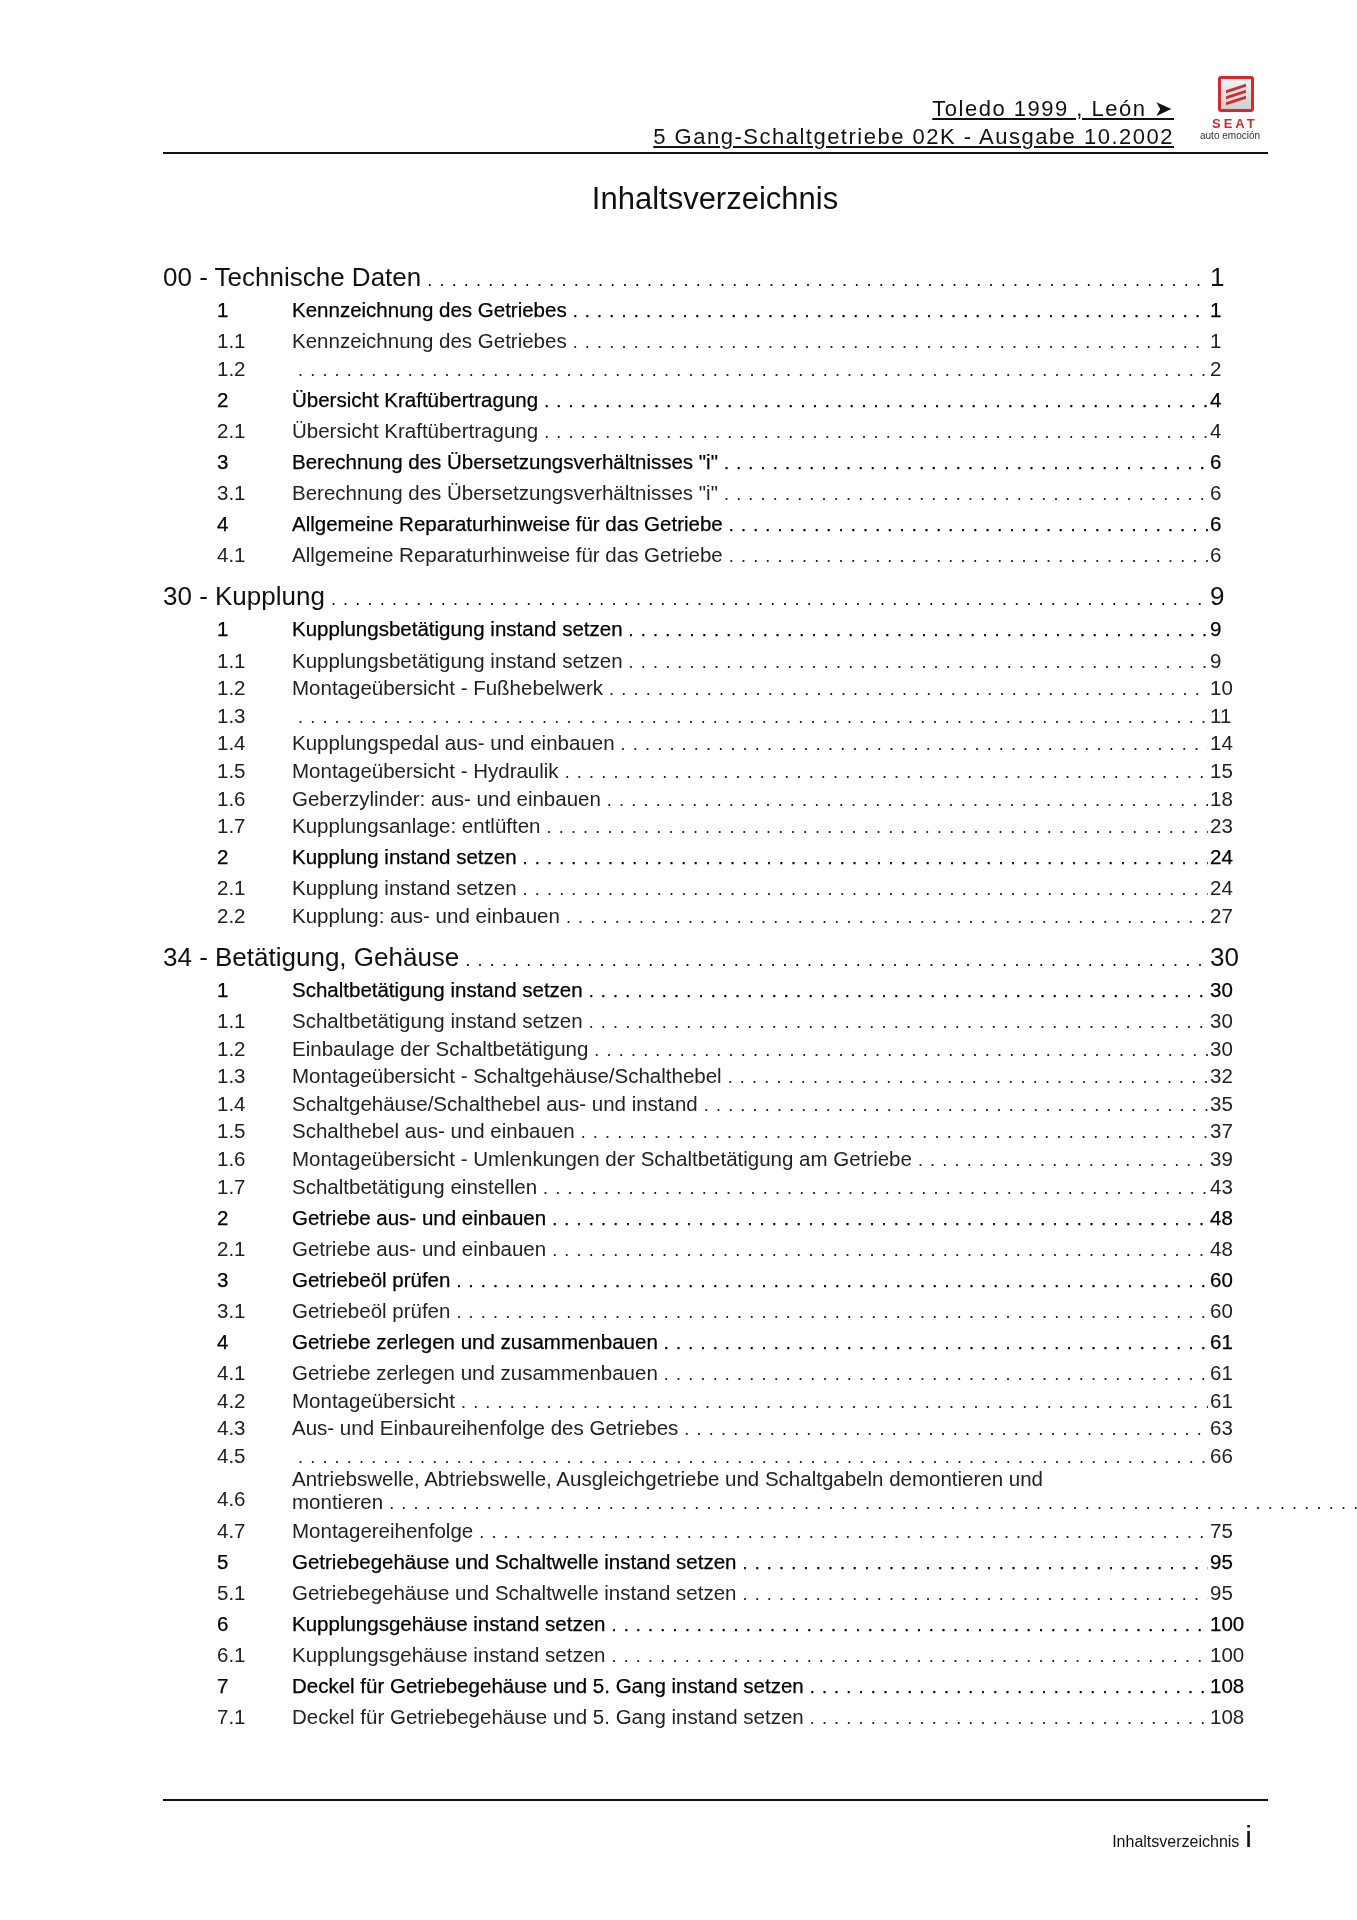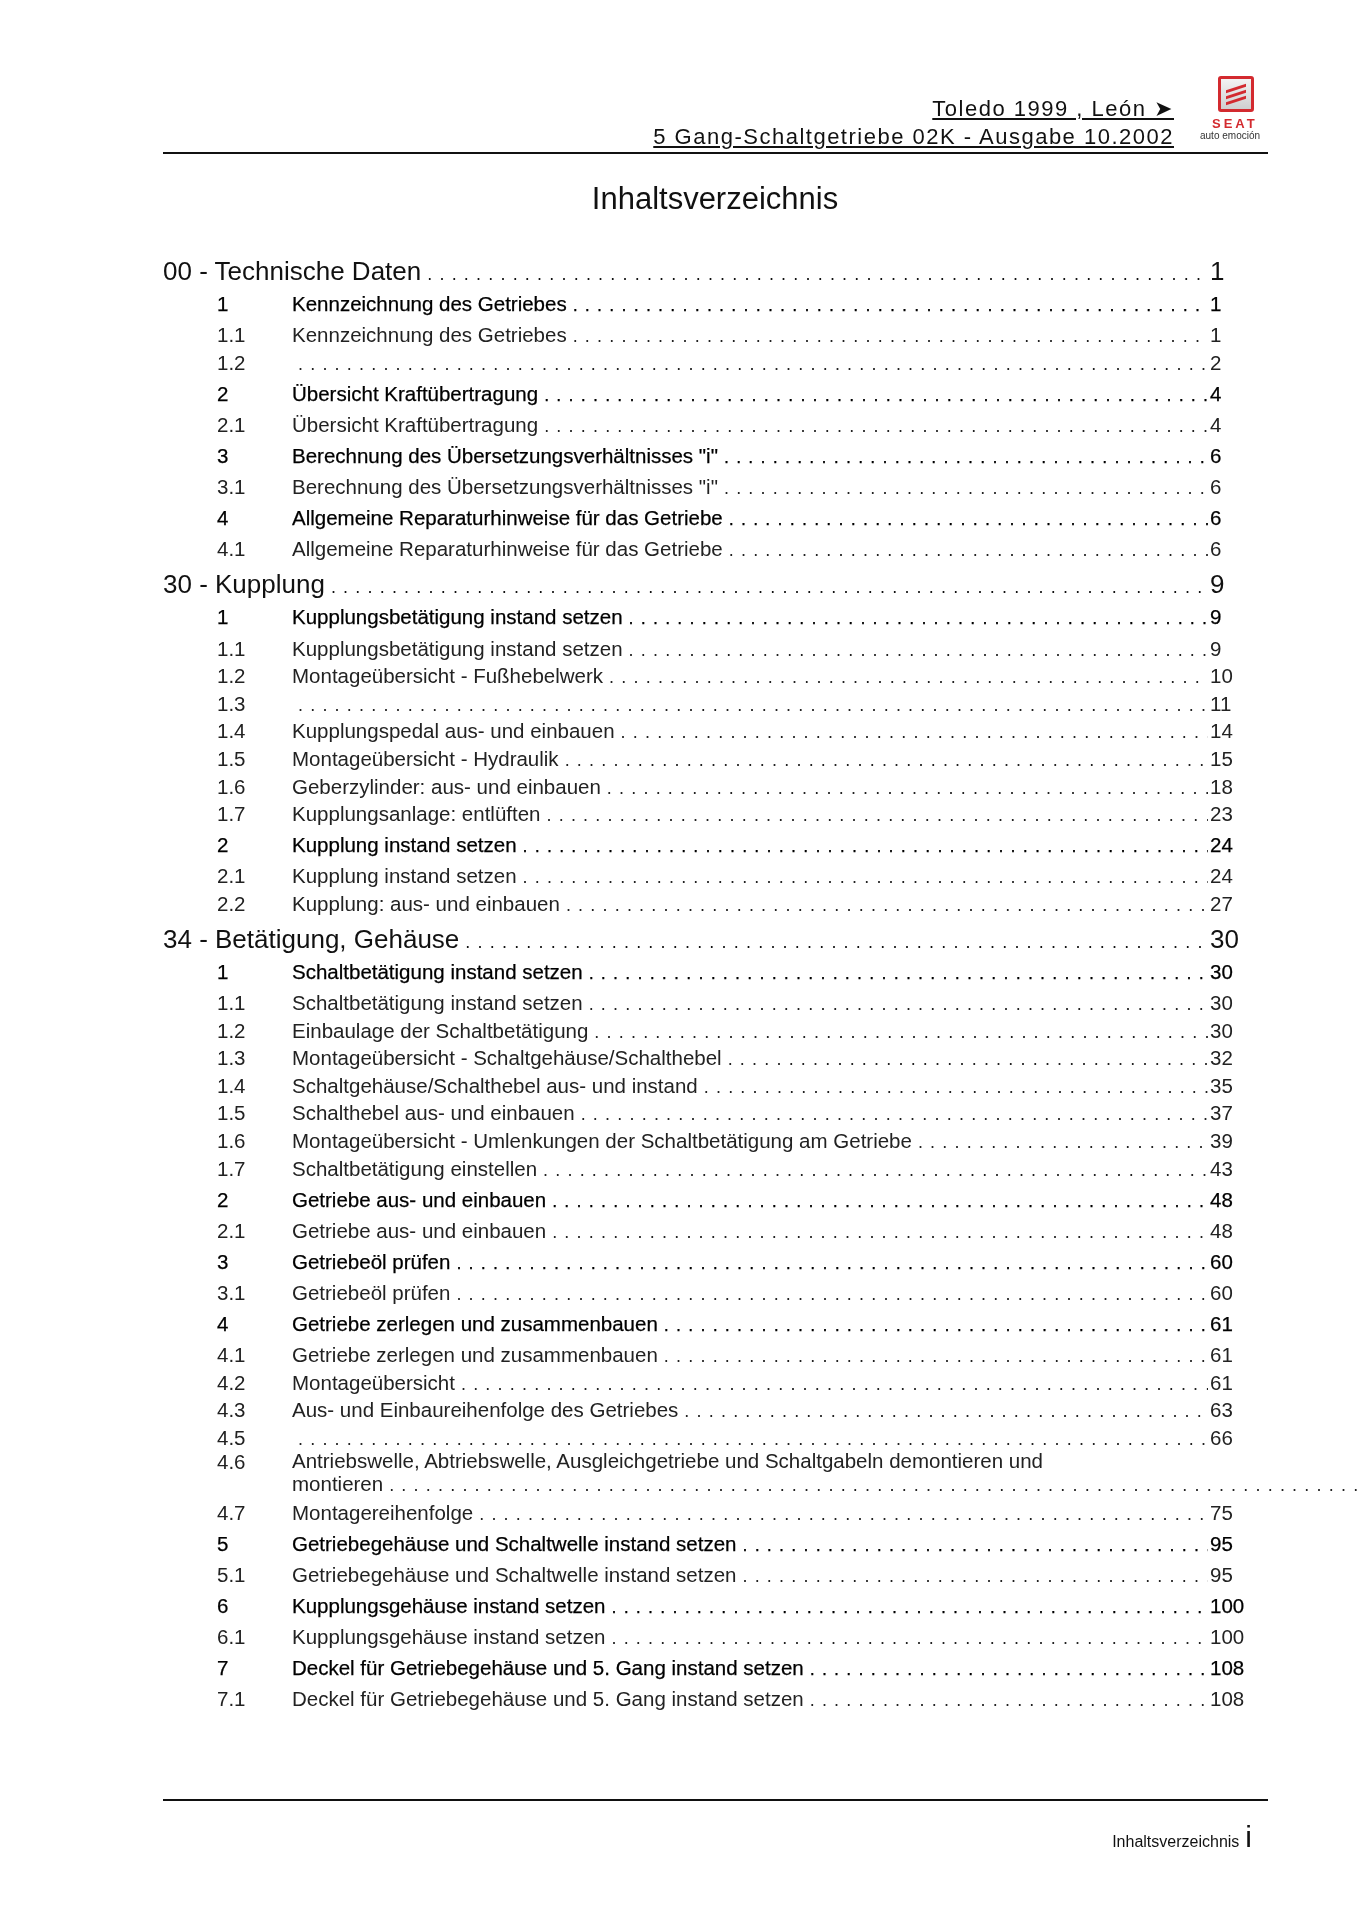--- a/index.html
+++ b/index.html
@@ -10,34 +10,34 @@
   .hdr-line2 { top: 124px; font-size: 22px; }
   .hdr-rule { position: absolute; left: 163px; width: 1105px; top: 152px; height: 2px; background: #111; }
   .logo { position: absolute; left: 1198px; top: 76px; width: 80px; height: 62px; }
   .logo-badge { position: absolute; left: 20px; top: 0; width: 36px; height: 36px; border: 3px solid #d32a2f; border-radius: 3px;
                 background: linear-gradient(#f3f3f3, #cfcfcf); box-sizing: border-box; }
   .logo-badge i { position: absolute; left: 5px; right: 5px; height: 3px; background: #d32a2f; transform: skewY(-18deg); }
   .logo-word { position: absolute; left: 14px; top: 40px; font-size: 13px; font-weight: bold; color: #d32a2f; letter-spacing: 3px; }
   .logo-tag { position: absolute; left: 2px; top: 54px; font-size: 10px; color: #333; white-space: nowrap; }
   .title { position: absolute; top: 181px; left: 0; width: 1430px; text-align: center; font-size: 31px; }
   .toc { position: absolute; left: 163px; top: 256px; width: 1105px; }
-  .sec { display: flex; align-items: baseline; font-size: 26px; height: 34px; margin-top: 0; }
+  .sec { display: flex; align-items: baseline; font-size: 26px; height: 34px; margin-top: 6px; }
   .sec + .grp { margin-top: 2px; }
   .grp { margin-top: 7px; }
-  .sec.later { margin-top: 8px; }
+  .sec.later { margin-top: 14px; }
   .row { display: flex; align-items: baseline; height: 27.6px; font-size: 20.5px; }
   .row .num { width: 129px; padding-left: 54px; box-sizing: border-box; flex: none; }
   .row.l1 { color: #000; -webkit-text-stroke: 0.25px #000; }
   .row.l2 { color: #222; align-items: flex-end; }
   .ttl { white-space: nowrap; flex: none; }
   .dots { flex: 1; overflow: hidden; white-space: nowrap; letter-spacing: 4.2px; margin: 0 2px 0 6px; font-size: 18px; }
   .dots::before { content: ". . . . . . . . . . . . . . . . . . . . . . . . . . . . . . . . . . . . . . . . . . . . . . . . . . . . . . . . . . . . . . . . . . . . . . . . . . . . . . . . . . . . . . . . . . . . . . . . . . . . . . . . . . . . . . . . ."; letter-spacing: 0; word-spacing: 2.2px; }
   .pg { width: 58px; flex: none; }
   .sec .pg { width: 58px; }
-  .wrap { display: flex; font-size: 20.5px; color: #222; }
+  .wrap { display: flex; font-size: 20.5px; color: #222; align-items: flex-end; }
   .wrap .num { width: 129px; padding-left: 54px; box-sizing: border-box; flex: none; height: 27.6px; }
   .wrap .body { flex: 1; }
   .wrap .l-a { line-height: 22px; height: 22px; white-space: nowrap; }
   .wrap .l-b { display: flex; align-items: baseline; height: 25px; }
   .ftr-rule { position: absolute; left: 163px; width: 1105px; top: 1799px; height: 2px; background: #111; }
   .ftr { position: absolute; right: 105px; top: 1820px; display: flex; align-items: baseline; }
   .ftr-label { font-size: 16px; }
   .ftr-page { font-size: 30px; margin-left: 6px; }
 </style>
 </head>

